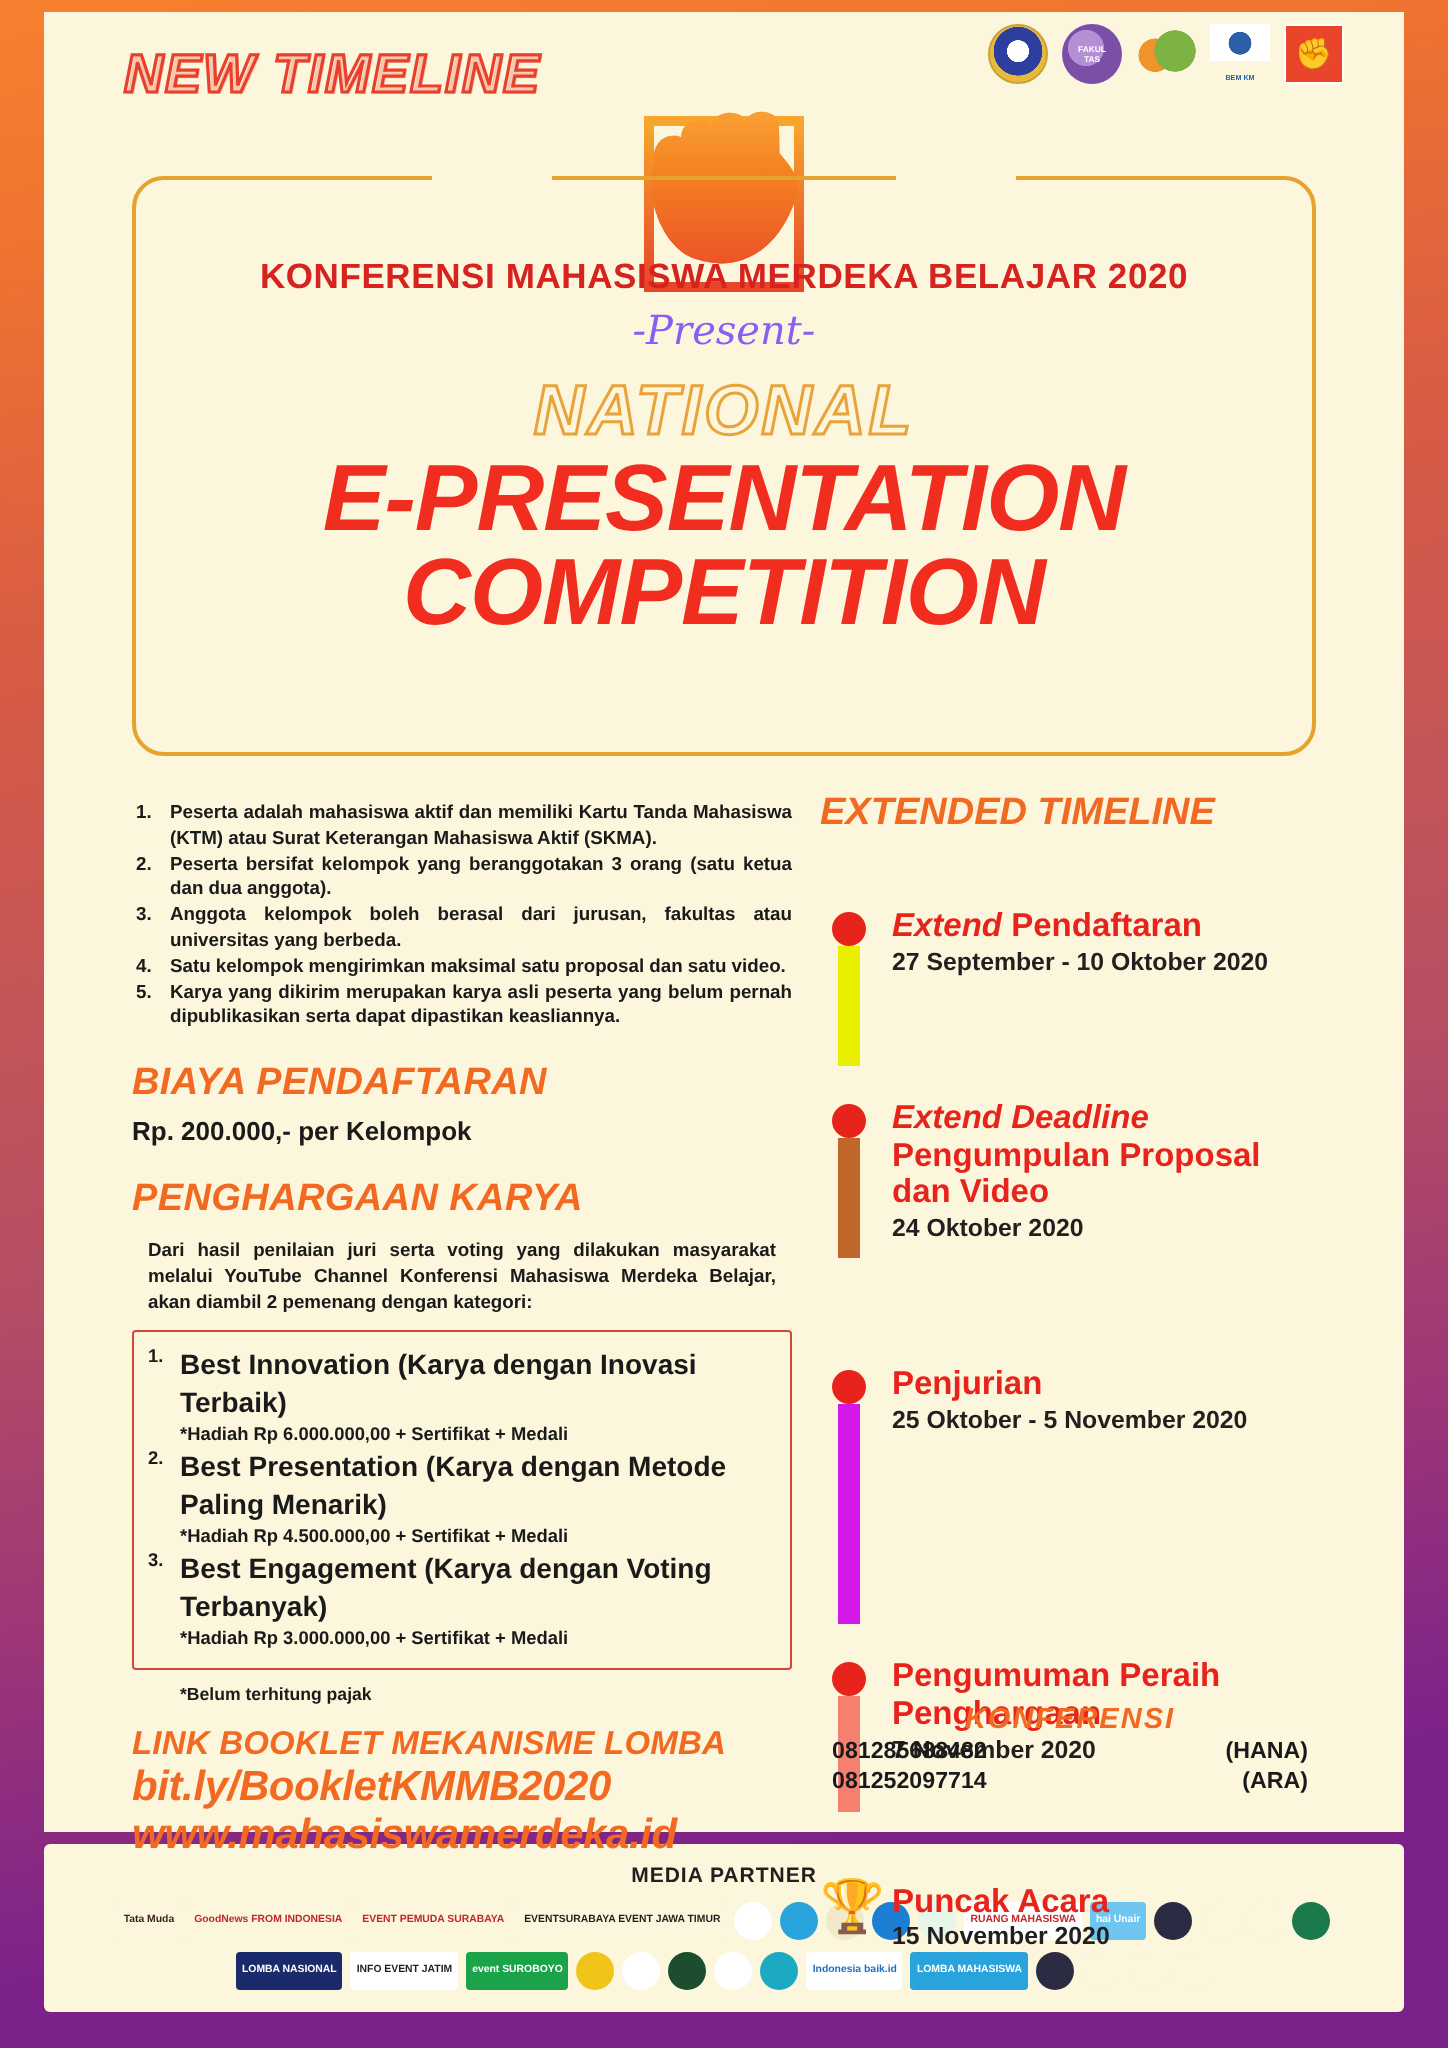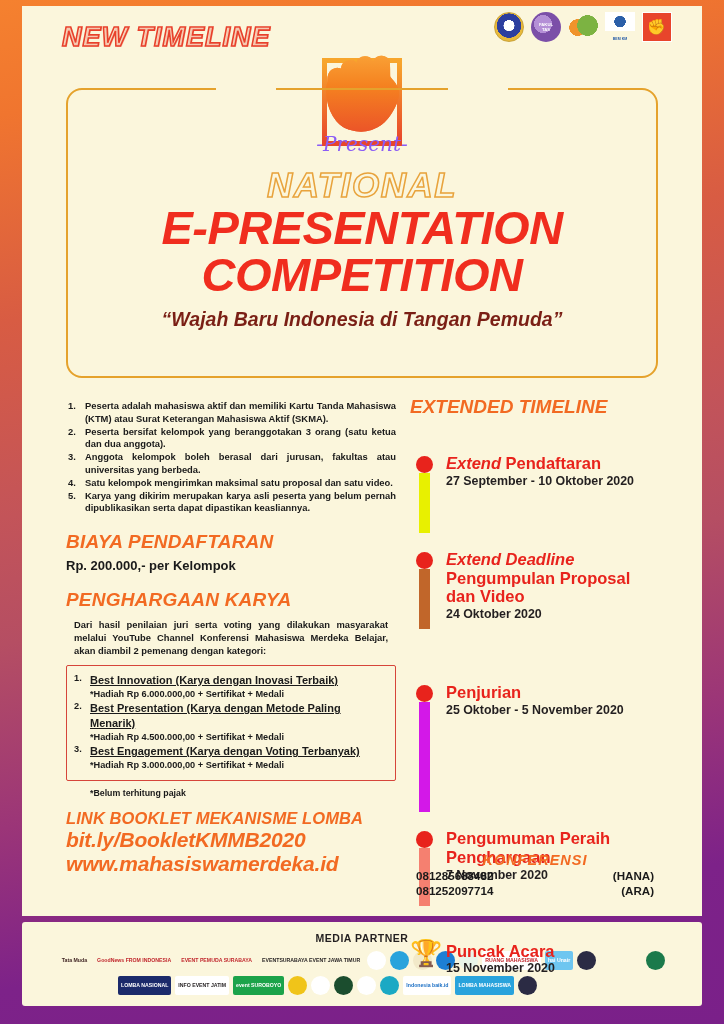--- a/index.html
+++ b/index.html
@@ -133,21 +133,21 @@
     margin-top:7px; font-size:9.4px; font-weight:bold; color:#1A1A1A;
     line-height:1.4; text-align:justify; padding:0 8px;
   }
   .award-box {
     margin-top:8px; border:1.5px solid #D6453A; border-radius:2px;
     padding:7px 9px 7px 6px;
   }
   .award-list { list-style:none; counter-reset:a; }
   .award-list li { counter-increment:a; position:relative; padding-left:17px; margin-bottom:1px; }
   .award-list li::before { content:counter(a) "."; position:absolute; left:1px; top:0; font-size:9.2px; font-weight:bold; color:#1A1A1A; }
-  .aw-name { font-size:11px; font-weight:bold; color:#1A1A1A; line-height:1.35;text-decoration:underline; }
+  .aw-name { font-size:14px; font-weight:bold; color:#1A1A1A; line-height:1.35; }
   .aw-prize { font-size:9.2px; font-weight:bold; color:#1A1A1A; line-height:1.35; }
   .tax-note { margin-top:7px; font-size:8.8px; font-weight:bold; color:#1A1A1A; padding-left:24px; }
   .booklet-head {
     margin-top:11px; font-size:16.5px; font-weight:bold; font-style:italic;
     color:#F26A22; letter-spacing:.1px;
   }
   .link-line {
     font-size:21px; font-weight:bold; font-style:italic; color:#F26A22;
     line-height:1.16; letter-spacing:-.2px;
   }
@@ -258,25 +258,25 @@
 <div class="fist-emblem">
   <div class="ring"></div>
   <div class="glyph">✊</div>
 </div>
 
 <div class="inner-frame"></div>
 <div class="frame-gap-l"></div>
 <div class="frame-gap-r"></div>
 
 <div class="title-block">
+  <div class="kmmb-line">KONFERENSI MAHASISWA MERDEKA BELAJAR 2020</div>
   <div class="present">-Present-</div>
   <div class="national">NATIONAL</div>
   <div class="big-title">E-PRESENTATION</div>
   <div class="big-title">COMPETITION</div>
-  <div class="tagline">“Wajah Baru Indonesia di Tangan Pemuda”</div>
 </div>
 
 <div class="left-col">
   <ol class="req-list" id="req-list">
       <li>Peserta adalah mahasiswa aktif dan memiliki Kartu Tanda Mahasiswa (KTM) atau Surat Keterangan Mahasiswa Aktif (SKMA).</li>
       <li>Peserta bersifat kelompok yang beranggotakan 3 orang (satu ketua dan dua anggota).</li>
       <li>Anggota kelompok boleh berasal dari jurusan, fakultas atau universitas yang berbeda.</li>
       <li>Satu kelompok mengirimkan maksimal satu proposal dan satu video.</li>
       <li>Karya yang dikirim merupakan karya asli peserta yang belum pernah dipublikasikan serta dapat dipastikan keasliannya.</li>
     </ol>

